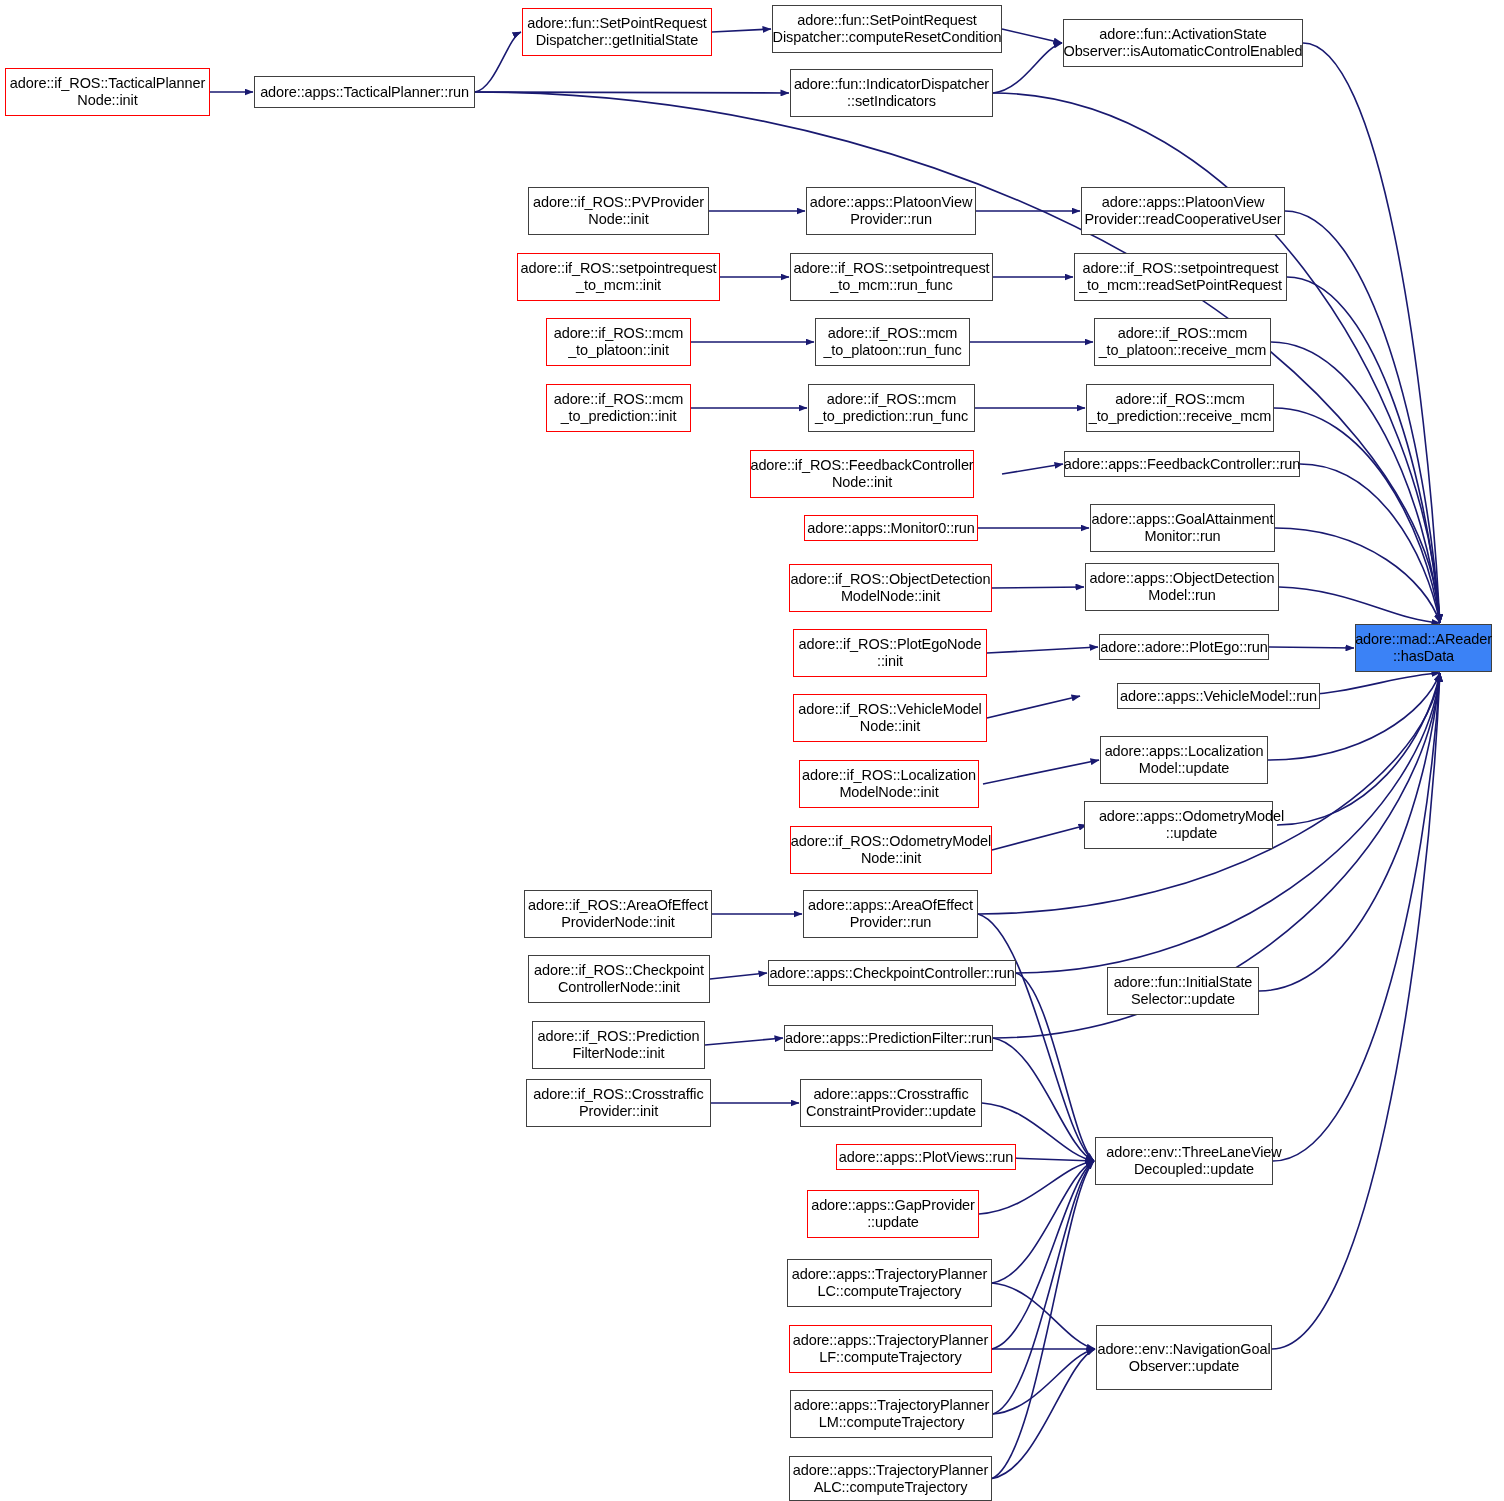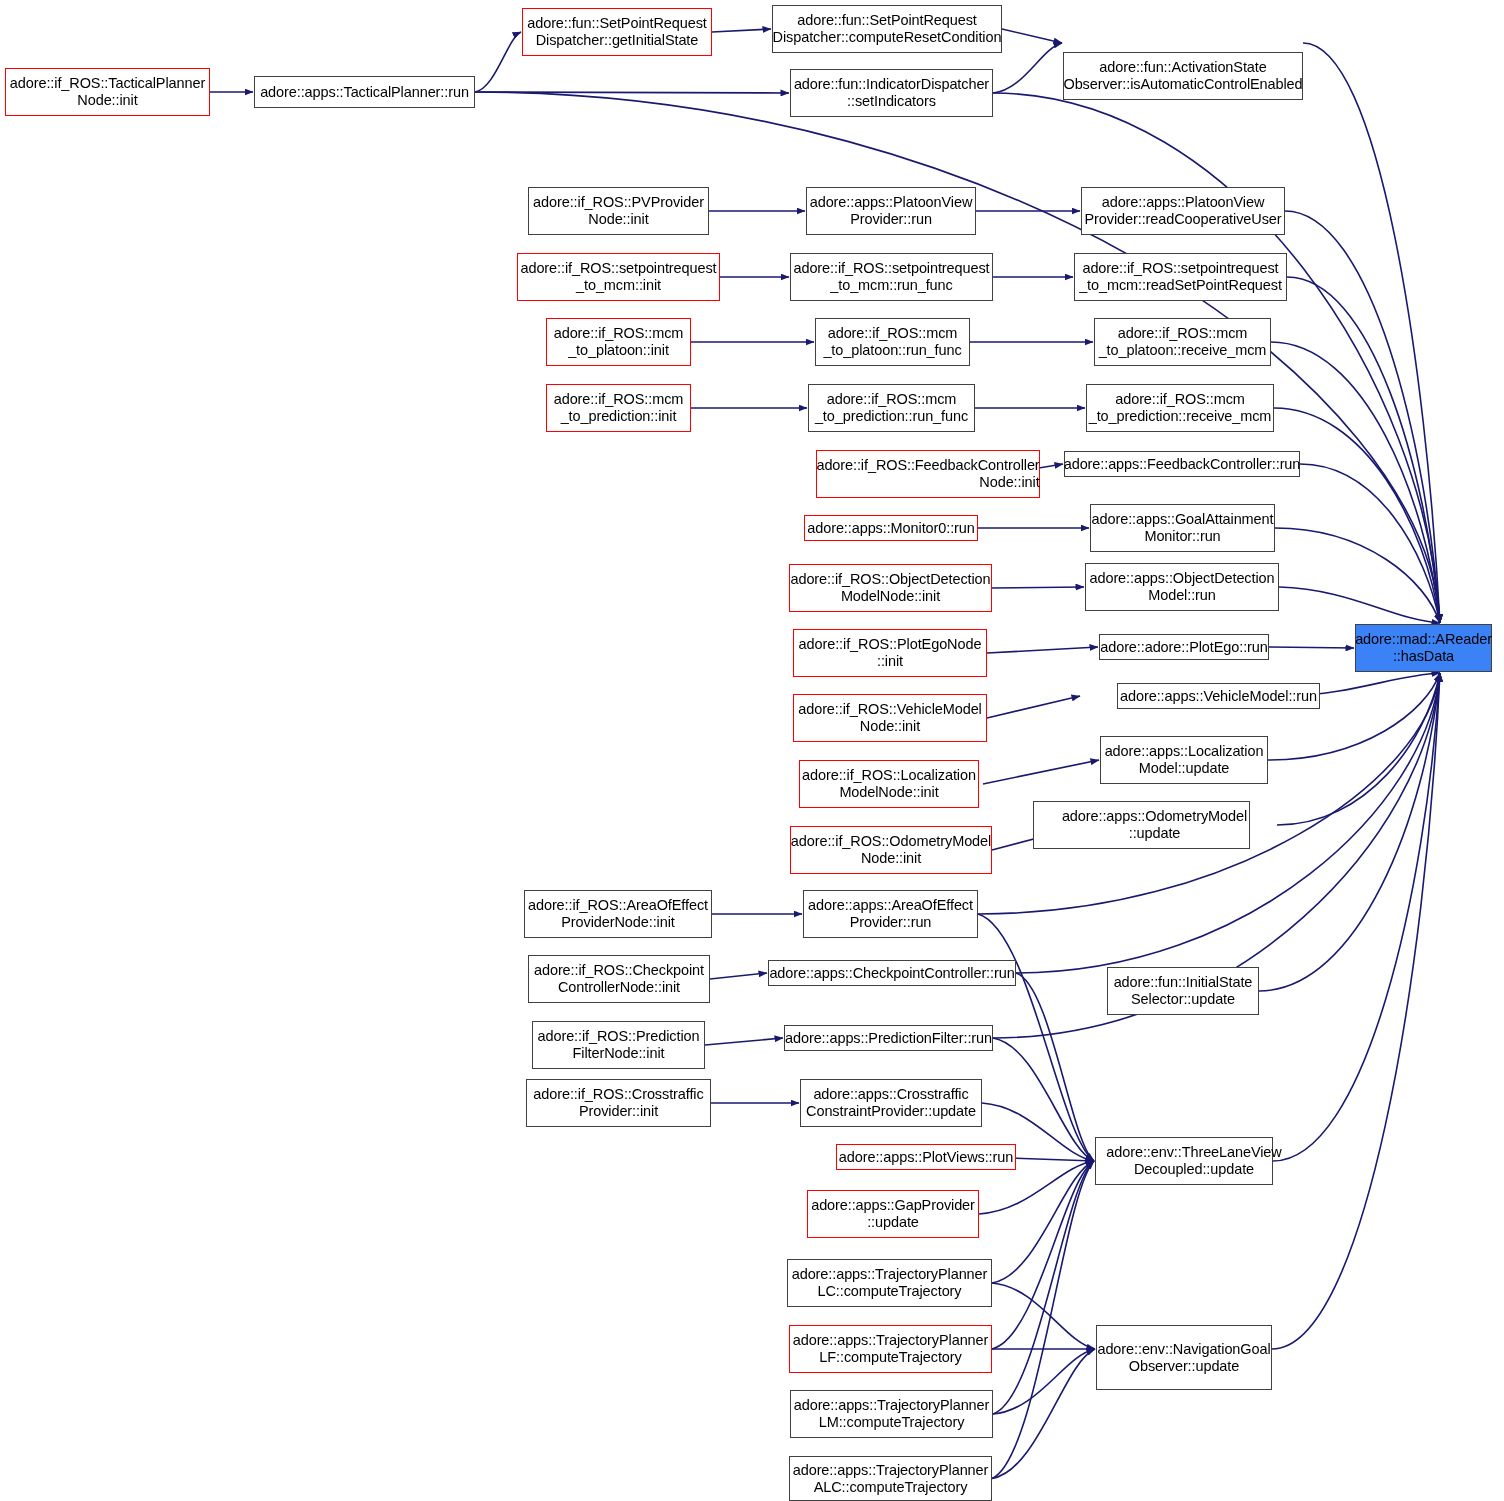--- a/index.html
+++ b/index.html
@@ -98,21 +98,21 @@
       </g>
   </svg>
   <div id="node-layer">
       <div class="node red" style="left: 5px; top: 68px; width: 205px; height: 48px;">adore::if_ROS::TacticalPlanner
 Node::init</div>
       <div class="node" style="left: 254px; top: 76px; width: 221px; height: 32px;">adore::apps::TacticalPlanner::run</div>
       <div class="node red" style="left: 522px; top: 8px; width: 190px; height: 48px;">adore::fun::SetPointRequest
 Dispatcher::getInitialState</div>
       <div class="node" style="left: 772px; top: 5px; width: 230px; height: 48px;">adore::fun::SetPointRequest
 Dispatcher::computeResetCondition</div>
-      <div class="node" style="left: 1063px; top: 19px; width: 240px; height: 48px; margin-top: 33px;">adore::fun::ActivationState
+      <div class="node" style="left: 1063px; top: 19px; width: 240px; height: 48px;">adore::fun::ActivationState
 Observer::isAutomaticControlEnabled</div>
       <div class="node" style="left: 790px; top: 69px; width: 203px; height: 48px;">adore::fun::IndicatorDispatcher
 ::setIndicators</div>
       <div class="node" style="left: 528px; top: 187px; width: 181px; height: 48px;">adore::if_ROS::PVProvider
 Node::init</div>
       <div class="node" style="left: 806px; top: 187px; width: 170px; height: 48px;">adore::apps::PlatoonView
 Provider::run</div>
       <div class="node" style="left: 1081px; top: 187px; width: 204px; height: 48px;">adore::apps::PlatoonView
 Provider::readCooperativeUser</div>
       <div class="node red" style="left: 517px; top: 253px; width: 203px; height: 48px;">adore::if_ROS::setpointrequest
@@ -126,21 +126,21 @@
       <div class="node" style="left: 815px; top: 318px; width: 155px; height: 48px;">adore::if_ROS::mcm
 _to_platoon::run_func</div>
       <div class="node" style="left: 1094px; top: 318px; width: 177px; height: 48px;">adore::if_ROS::mcm
 _to_platoon::receive_mcm</div>
       <div class="node red" style="left: 546px; top: 384px; width: 145px; height: 48px;">adore::if_ROS::mcm
 _to_prediction::init</div>
       <div class="node" style="left: 808px; top: 384px; width: 167px; height: 48px;">adore::if_ROS::mcm
 _to_prediction::run_func</div>
       <div class="node" style="left: 1086px; top: 384px; width: 188px; height: 48px;">adore::if_ROS::mcm
 _to_prediction::receive_mcm</div>
-      <div class="node red" style="left: 816px; top: 450px; width: 224px; height: 48px; text-align: right;">adore::if_ROS::FeedbackController
+      <div class="node red" style="left: 750px; top: 450px; width: 224px; height: 48px;">adore::if_ROS::FeedbackController
 Node::init</div>
       <div class="node" style="left: 1064px; top: 451px; width: 236px; height: 26px;">adore::apps::FeedbackController::run</div>
       <div class="node red" style="left: 804px; top: 515px; width: 174px; height: 26px;">adore::apps::Monitor0::run</div>
       <div class="node" style="left: 1090px; top: 504px; width: 185px; height: 48px;">adore::apps::GoalAttainment
 Monitor::run</div>
       <div class="node red" style="left: 789px; top: 564px; width: 203px; height: 48px;">adore::if_ROS::ObjectDetection
 ModelNode::init</div>
       <div class="node" style="left: 1085px; top: 563px; width: 194px; height: 48px;">adore::apps::ObjectDetection
 Model::run</div>
       <div class="node red" style="left: 793px; top: 629px; width: 194px; height: 48px;">adore::if_ROS::PlotEgoNode
@@ -148,21 +148,21 @@
       <div class="node" style="left: 1099px; top: 634px; width: 170px; height: 26px;">adore::adore::PlotEgo::run</div>
       <div class="node red" style="left: 793px; top: 694px; width: 194px; height: 48px;">adore::if_ROS::VehicleModel
 Node::init</div>
       <div class="node" style="left: 1081px; top: 683px; width: 203px; height: 26px; margin-left: 36px;">adore::apps::VehicleModel::run</div>
       <div class="node red" style="left: 799px; top: 760px; width: 180px; height: 48px;">adore::if_ROS::Localization
 ModelNode::init</div>
       <div class="node" style="left: 1100px; top: 736px; width: 168px; height: 48px;">adore::apps::Localization
 Model::update</div>
       <div class="node red" style="left: 790px; top: 826px; width: 202px; height: 48px;">adore::if_ROS::OdometryModel
 Node::init</div>
-      <div class="node" style="left: 1033px; top: 801px; width: 217px; height: 48px; padding-left: 29px;">adore::apps::OdometryModel
+      <div class="node" style="left: 1084px; top: 801px; width: 189px; height: 48px; padding-left: 29px;">adore::apps::OdometryModel
 ::update</div>
       <div class="node" style="left: 524px; top: 890px; width: 188px; height: 48px;">adore::if_ROS::AreaOfEffect
 ProviderNode::init</div>
       <div class="node" style="left: 803px; top: 890px; width: 175px; height: 48px;">adore::apps::AreaOfEffect
 Provider::run</div>
       <div class="node" style="left: 528px; top: 955px; width: 182px; height: 48px;">adore::if_ROS::Checkpoint
 ControllerNode::init</div>
       <div class="node" style="left: 768px; top: 960px; width: 248px; height: 26px;">adore::apps::CheckpointController::run</div>
       <div class="node" style="left: 1107px; top: 967px; width: 152px; height: 48px;">adore::fun::InitialState
 Selector::update</div>

